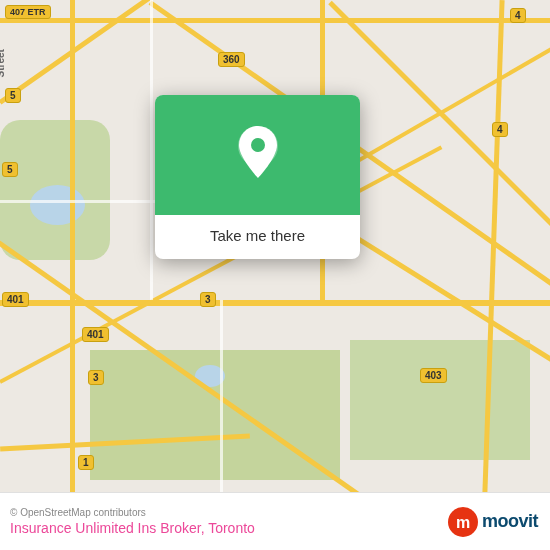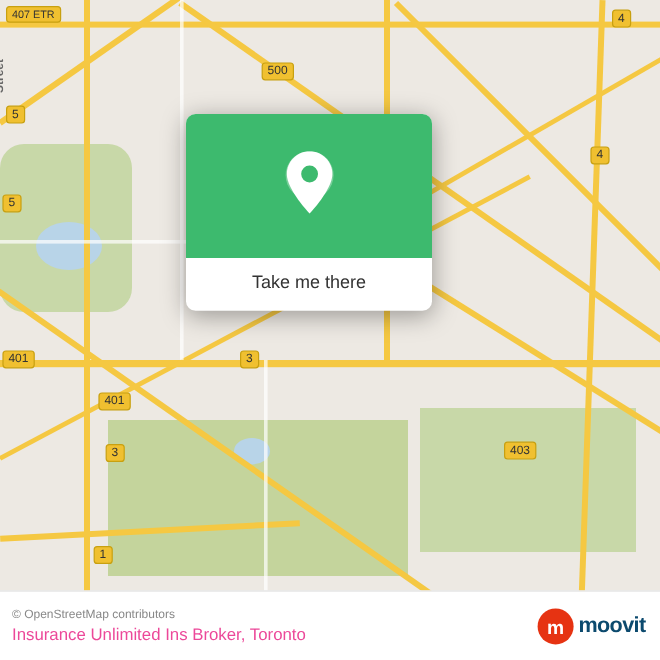--- a/index.html
+++ b/index.html
@@ -141,21 +141,21 @@
       white-space: nowrap;
     }
 
     .highway-badge {
       position: absolute;
       background: #f0c030;
       border: 1px solid #c8a010;
       border-radius: 3px;
       padding: 1px 4px;
       font-size: 10px;
-      font-weight: normal;
+      font-weight: bold;
       color: #333;
     }
   </style>
 </head>
 <body>
 
 <div id="map-container">
   <div class="map-bg"></div>
 
   <div class="green-park" style="left:0;top:120px;width:110px;height:140px;background:#c8d8a8;border-radius:20px;"></div>
@@ -182,21 +182,21 @@
 
   <div class="road-white" style="left:150px;top:0;width:3px;height:300px;opacity:0.7;"></div>
   <div class="road-white" style="left:0;top:200px;width:250px;height:3px;opacity:0.7;"></div>
   <div class="road-white" style="left:220px;top:300px;width:3px;height:250px;opacity:0.7;"></div>
 
   <div class="highway-badge" style="left:5px;top:5px;font-size:9px;">407 ETR</div>
   <div class="highway-badge" style="left:2px;top:292px;">401</div>
   <div class="highway-badge" style="left:82px;top:327px;">401</div>
   <div class="highway-badge" style="left:323px;top:222px;">403</div>
   <div class="highway-badge" style="left:420px;top:368px;">403</div>
-  <div class="highway-badge" style="left:218px;top:52px;">500</div>
+  <div class="highway-badge" style="left:218px;top:52px;">360</div>
   <div class="highway-badge" style="left:510px;top:8px;">4</div>
   <div class="highway-badge" style="left:492px;top:122px;">4</div>
   <div class="highway-badge" style="left:5px;top:88px;">5</div>
   <div class="highway-badge" style="left:2px;top:162px;">5</div>
   <div class="highway-badge" style="left:200px;top:292px;">3</div>
   <div class="highway-badge" style="left:88px;top:370px;">3</div>
   <div class="highway-badge" style="left:78px;top:455px;">1</div>
 
   <div class="road-label" style="left:0;top:72px;transform:rotate(-90deg);transform-origin:left center;color:#666;font-size:10px;">Street</div>
 

